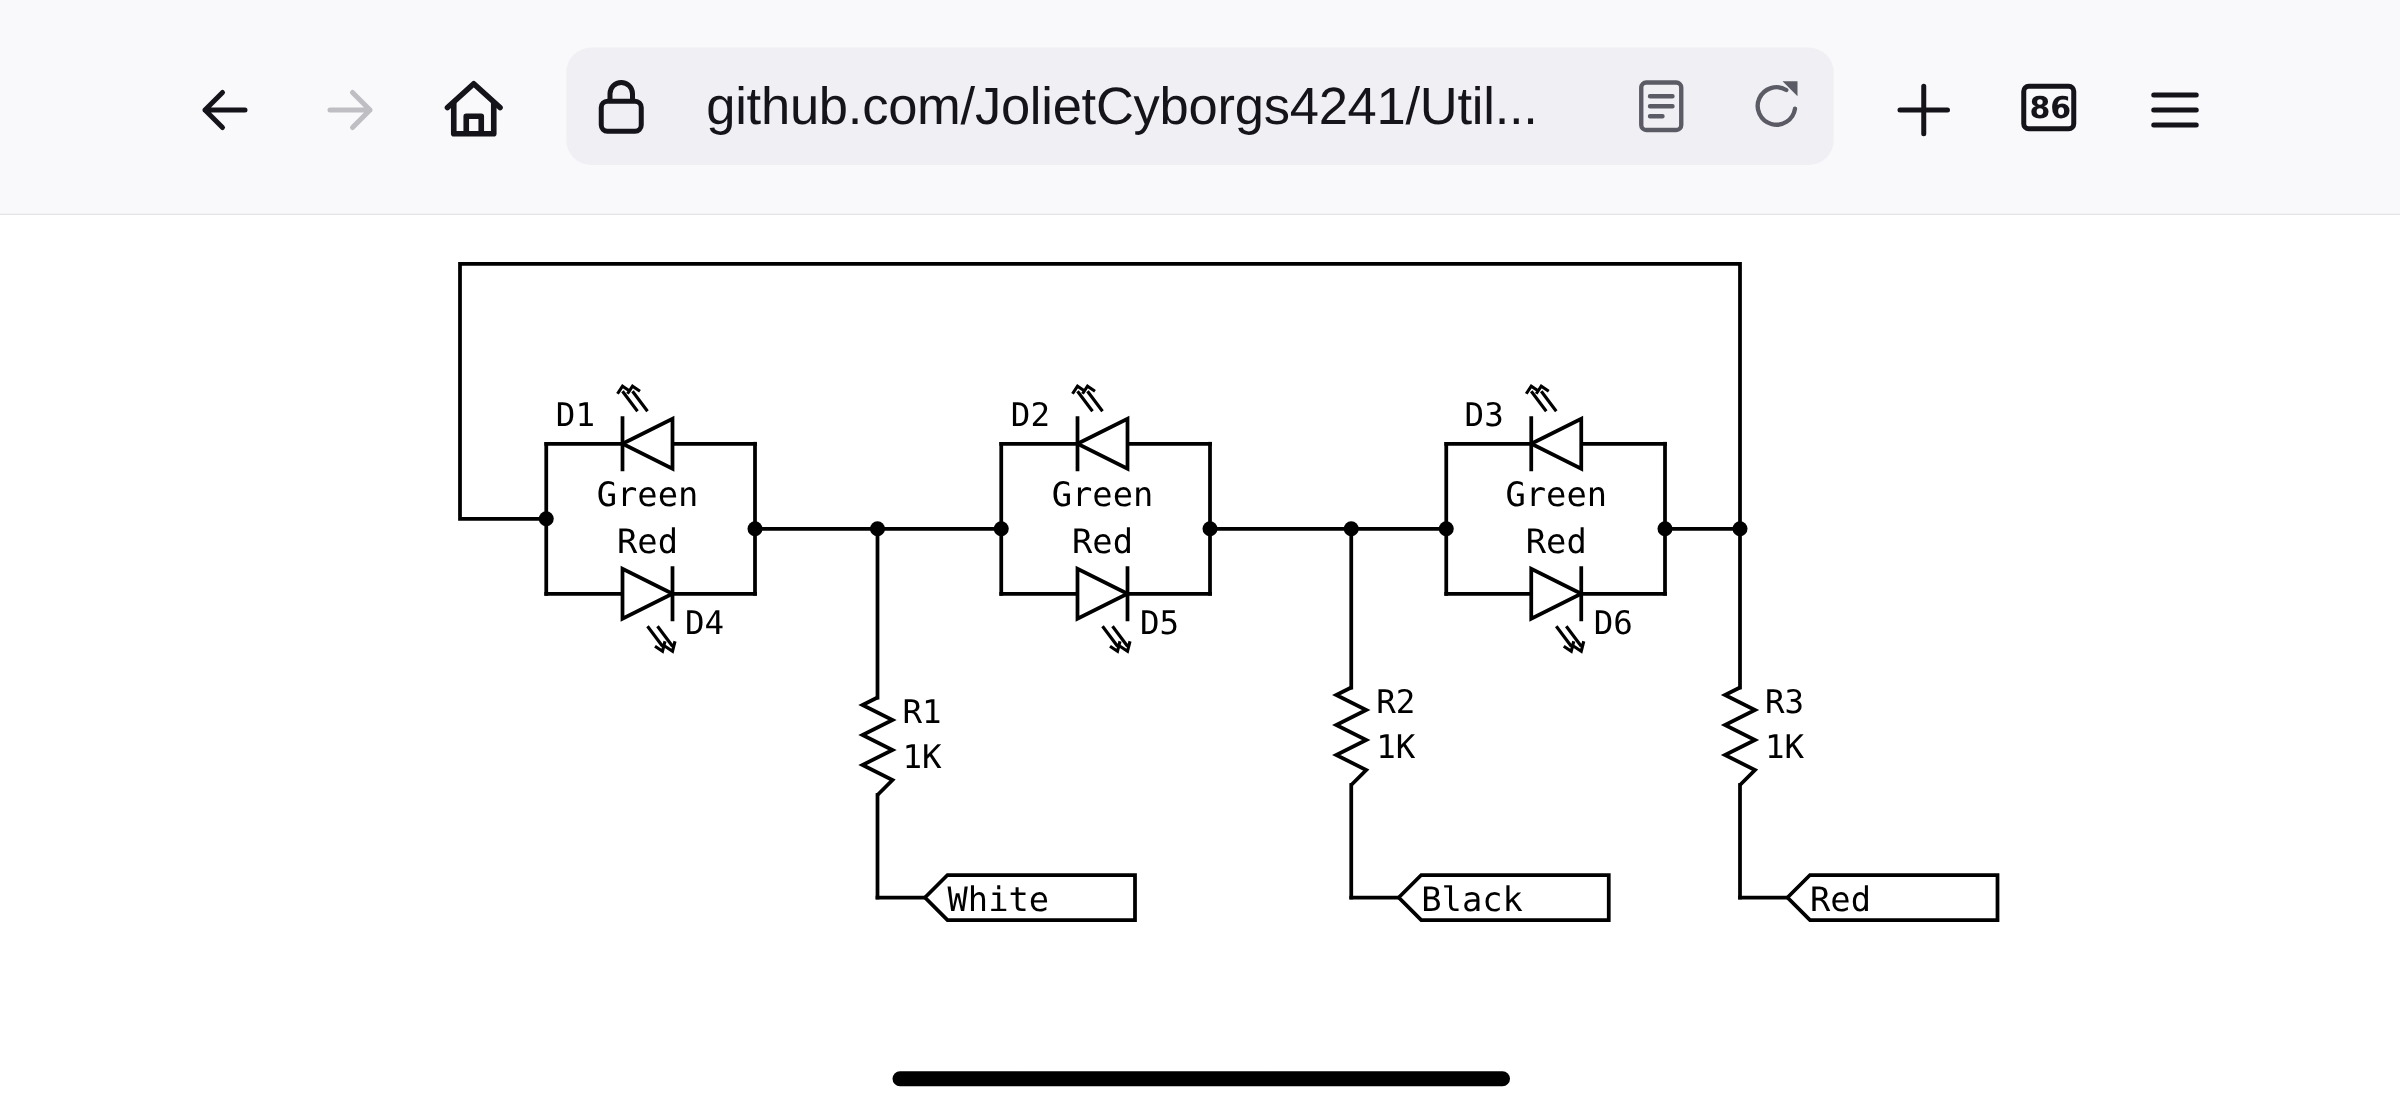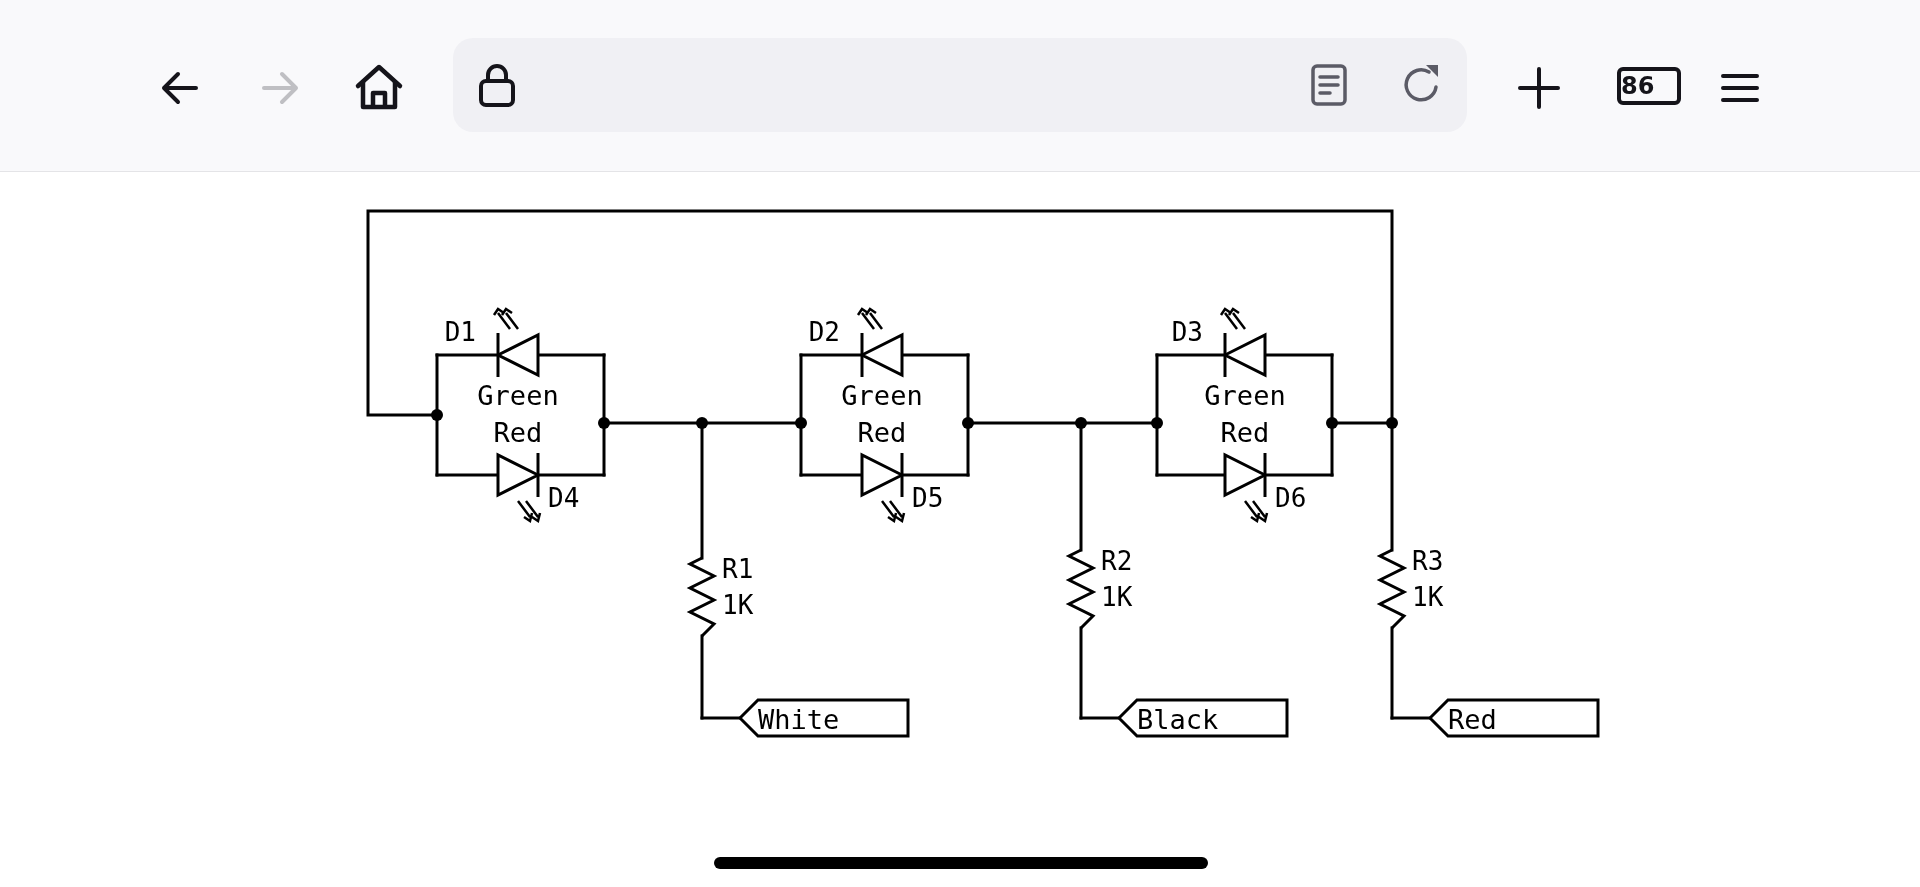--- a/index.html
+++ b/index.html
@@ -24,24 +24,24 @@
     background: #f0f0f4; border-radius: 20px;
   }
   .url-lock { position: absolute; left: 20px; top: 23px; width: 48px; height: 48px; }
   .url-text {
     position: absolute; left: 112px; top: 0; height: 94px; line-height: 94px;
     font-size: 42px; color: #15141a; letter-spacing: -0.2px; white-space: nowrap;
   }
   .url-reader { position: absolute; left: 851px; top: 22px; width: 50px; height: 50px; }
   .url-reload { position: absolute; left: 943px; top: 22px; width: 50px; height: 50px; }
   .tabcount {
-    position: absolute; left: 1617px; top: 67px; width: 64px; height: 38px;
+    position: absolute; left: 1617px; top: 67px; width: 44px; height: 38px;
     border: 4px solid #15141a; border-radius: 6px; box-sizing: border-box;
     font-size: 24px; font-weight: bold; color: #15141a;
-    display: flex; align-items: center; justify-content: flex-start;
+    display: flex; align-items: center; justify-content: flex-end;
     font-family: "DejaVu Sans", sans-serif;
   }
   .content { position: absolute; left: 0; top: 172px; width: 1670px; height: 715px; }
   .schematic { position: absolute; left: 0; top: 0; }
   .schematic text {
     font-family: "DejaVu Sans Mono", "Liberation Mono", monospace;
     fill: #000;
   }
   .home-indicator {
     position: absolute; left: 714px; top: 857px; width: 494px; height: 12px;
@@ -68,20 +68,21 @@
       <path d="M10 20 V45 H42 V20" fill="none" stroke="#15141a" stroke-width="4.5" stroke-linejoin="round"></path>
       <path d="M20 45 V31 H32 V45" fill="none" stroke="#15141a" stroke-width="4.5" stroke-linejoin="round"></path>
     </svg>
   </div>
 
   <div class="urlbar">
     <svg class="url-lock" viewBox="0 0 48 48">
       <rect x="8" y="20" width="32" height="24" rx="5" fill="none" stroke="#15141a" stroke-width="4"></rect>
       <path d="M15 20 V14 a9 9 0 0 1 18 0 V20" fill="none" stroke="#15141a" stroke-width="4"></path>
     </svg>
+    <div class="url-text">github.com/JolietCyborgs4241/Util...</div>
     <svg class="url-reader" viewBox="0 0 50 50">
       <rect x="9" y="6" width="32" height="38" rx="4" fill="none" stroke="#5b5b66" stroke-width="3.5"></rect>
       <path d="M16 17 H34 M16 25 H34 M16 33 H26" stroke="#5b5b66" stroke-width="3.5" stroke-linecap="round"></path>
     </svg>
     <svg class="url-reload" viewBox="0 0 50 50">
       <path d="M40 27 A15 15 0 1 1 33 12" fill="none" stroke="#5b5b66" stroke-width="3.5" stroke-linecap="round"></path>
       <path d="M30 5 L42 5 L42 17 Z" fill="#5b5b66"></path>
     </svg>
   </div>
 

